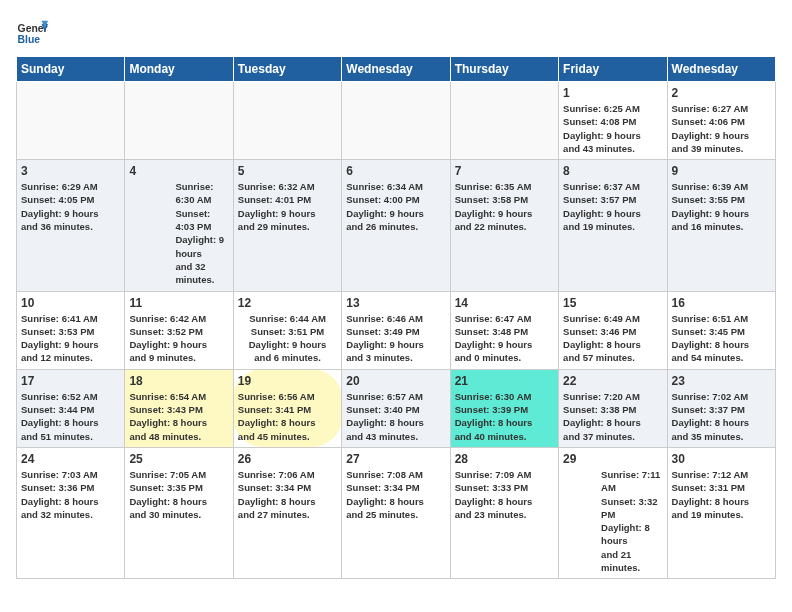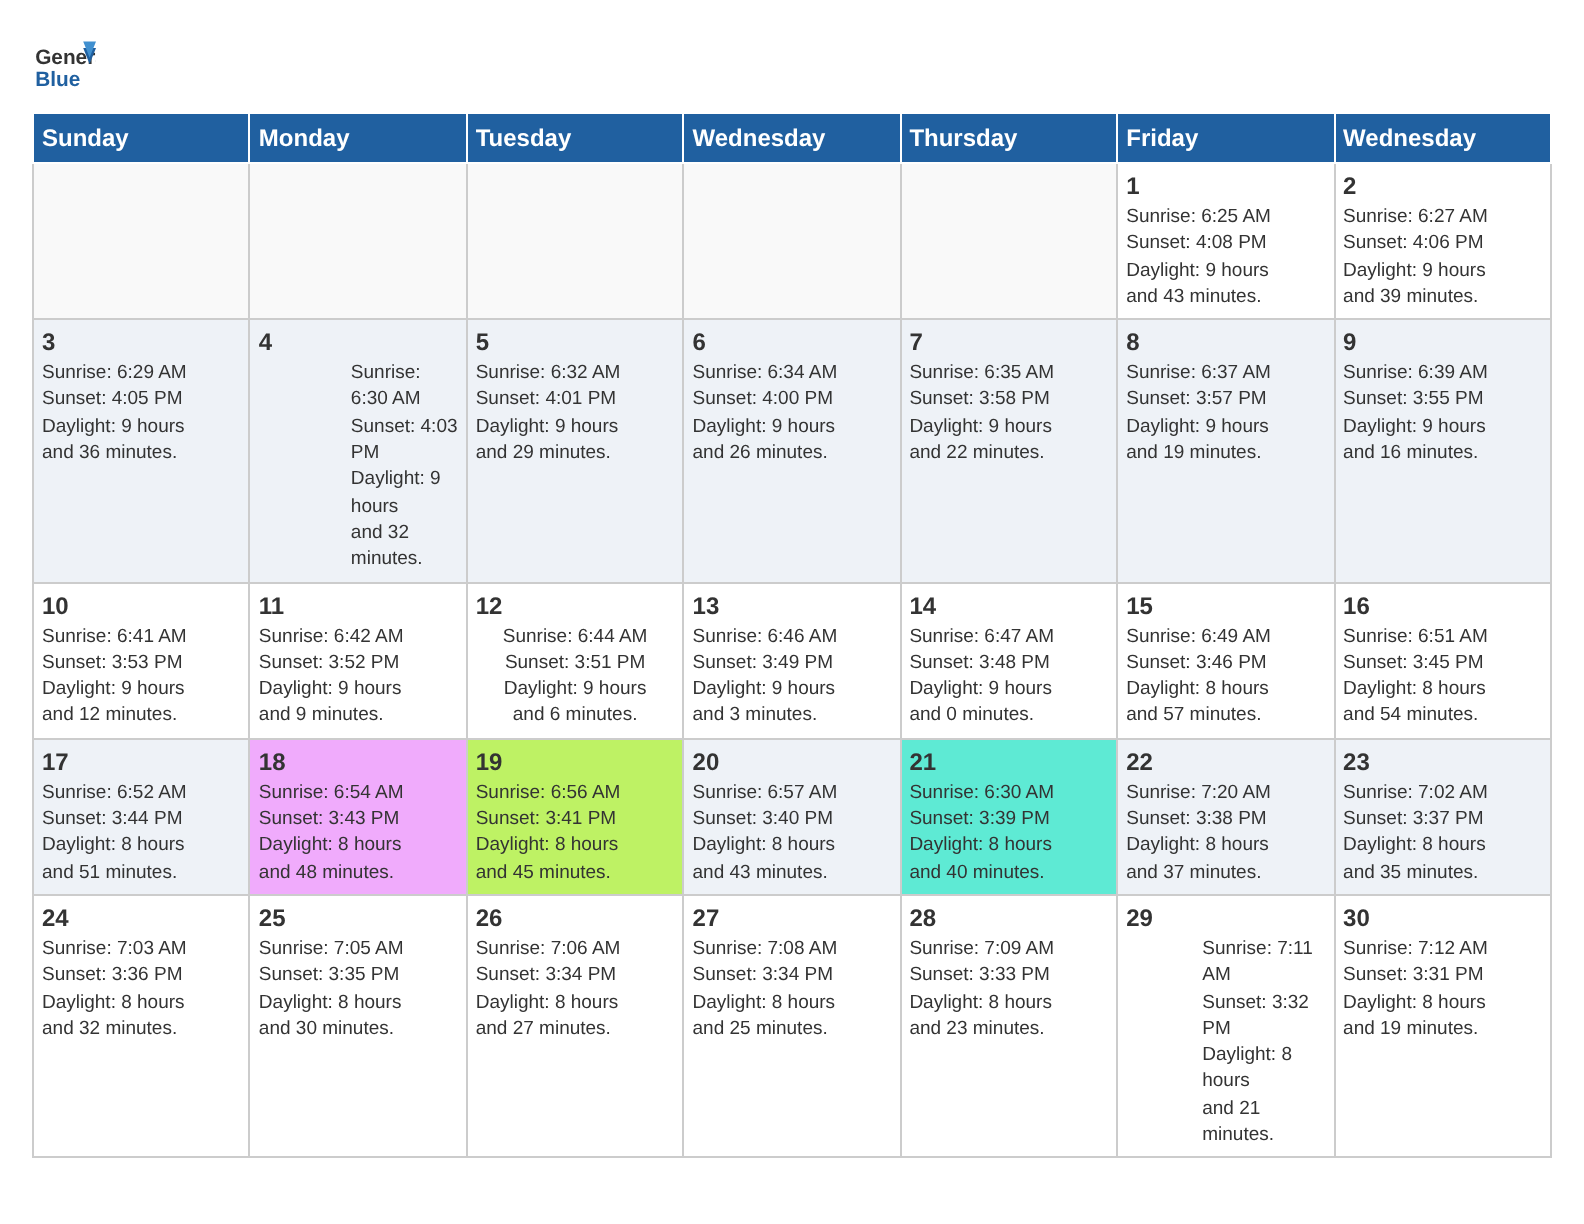--- a/index.html
+++ b/index.html
@@ -81,20 +81,21 @@
     .day-num {
       font-size: 12px;
       font-weight: bold;
       display: block;
       margin-bottom: 2px;
     }
     .day-info {
       font-size: 9.5px;
       line-height: 1.4;
       color: #333;
+      font-weight: bold;
     }
   </style>
 </head>
 <body>
 
 <div class="header">
   <div class="logo">
     <svg class="logo-icon" viewBox="0 0 40 40">
       <text x="2" y="20" font-size="13" font-weight="bold" fill="#333">General</text>
       <text x="2" y="34" font-size="13" font-weight="bold" fill="#2060a0">Blue</text>
@@ -249,28 +250,28 @@
         </td>
       </tr>
       <tr>
         <td style="background: rgb(238, 242, 247);">
           <span class="day-num">17</span>
           <div class="day-info" style="white-space: pre-line;">Sunrise: 6:52 AM
 Sunset: 3:44 PM
 Daylight: 8 hours
 and 51 minutes.</div>
         </td>
-        <td style="background: #f0abfc;">
+        <td style="background: #fef9c3;">
           <span class="day-num">18</span>
           <div class="day-info" style="white-space: pre-line;">Sunrise: 6:54 AM
 Sunset: 3:43 PM
 Daylight: 8 hours
 and 48 minutes.</div>
         </td>
-        <td style="background: #bef264;">
+        <td style="background: #fef9c3; border-radius: 30px;">
           <span class="day-num">19</span>
           <div class="day-info" style="white-space: pre-line;">Sunrise: 6:56 AM
 Sunset: 3:41 PM
 Daylight: 8 hours
 and 45 minutes.</div>
         </td>
         <td style="background: rgb(238, 242, 247);">
           <span class="day-num">20</span>
           <div class="day-info" style="white-space: pre-line;">Sunrise: 6:57 AM
 Sunset: 3:40 PM

